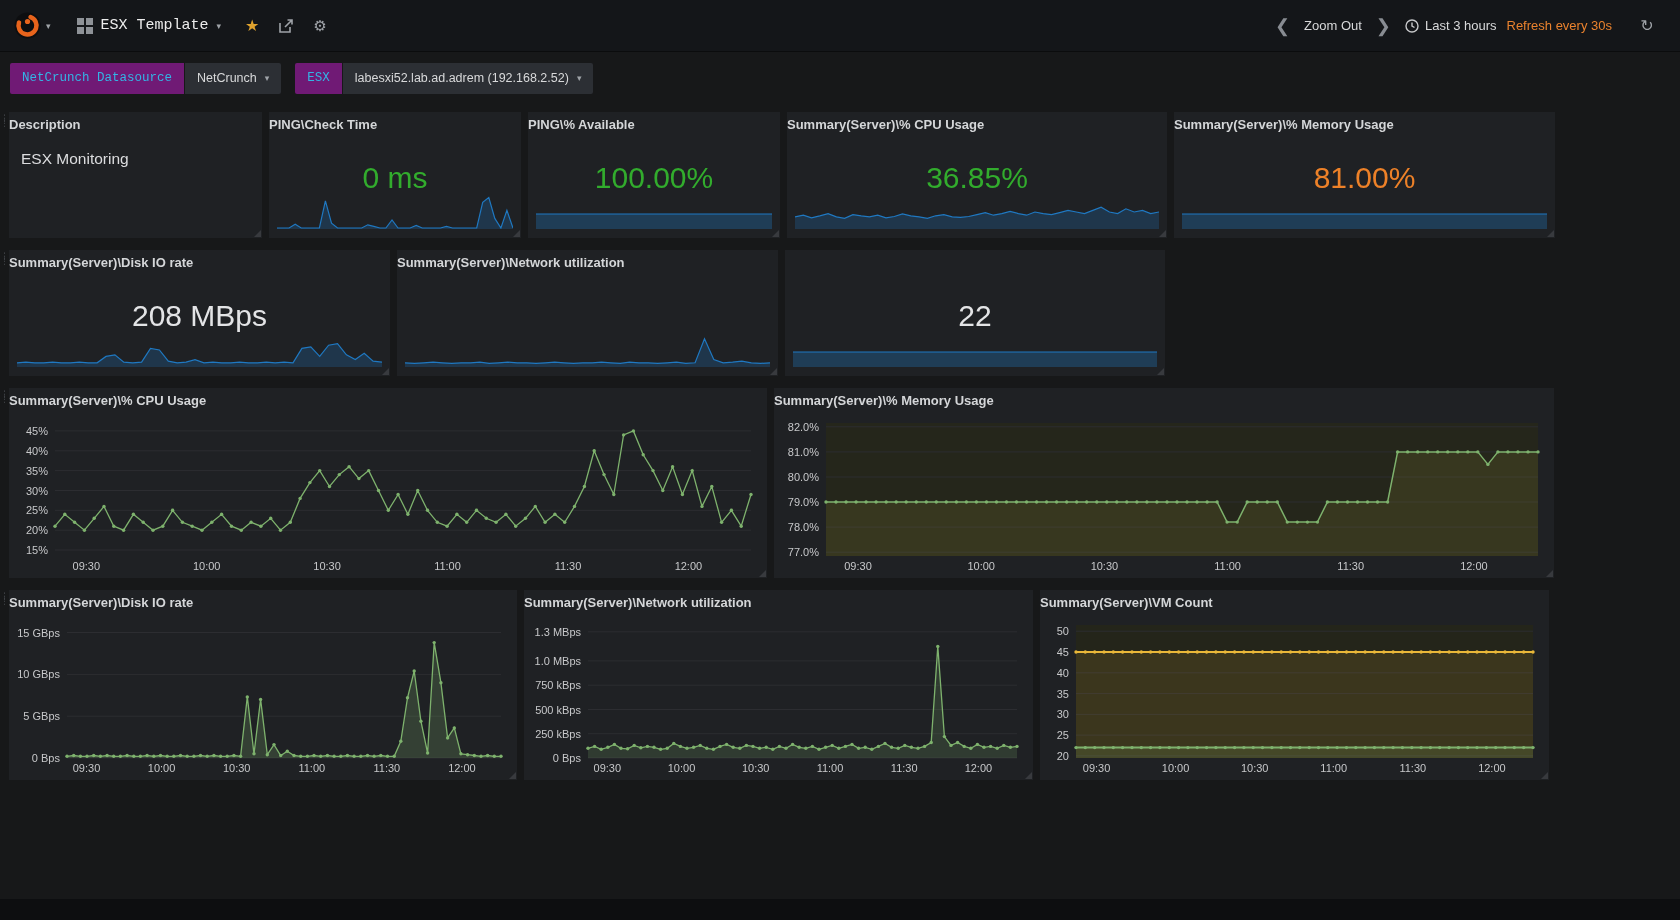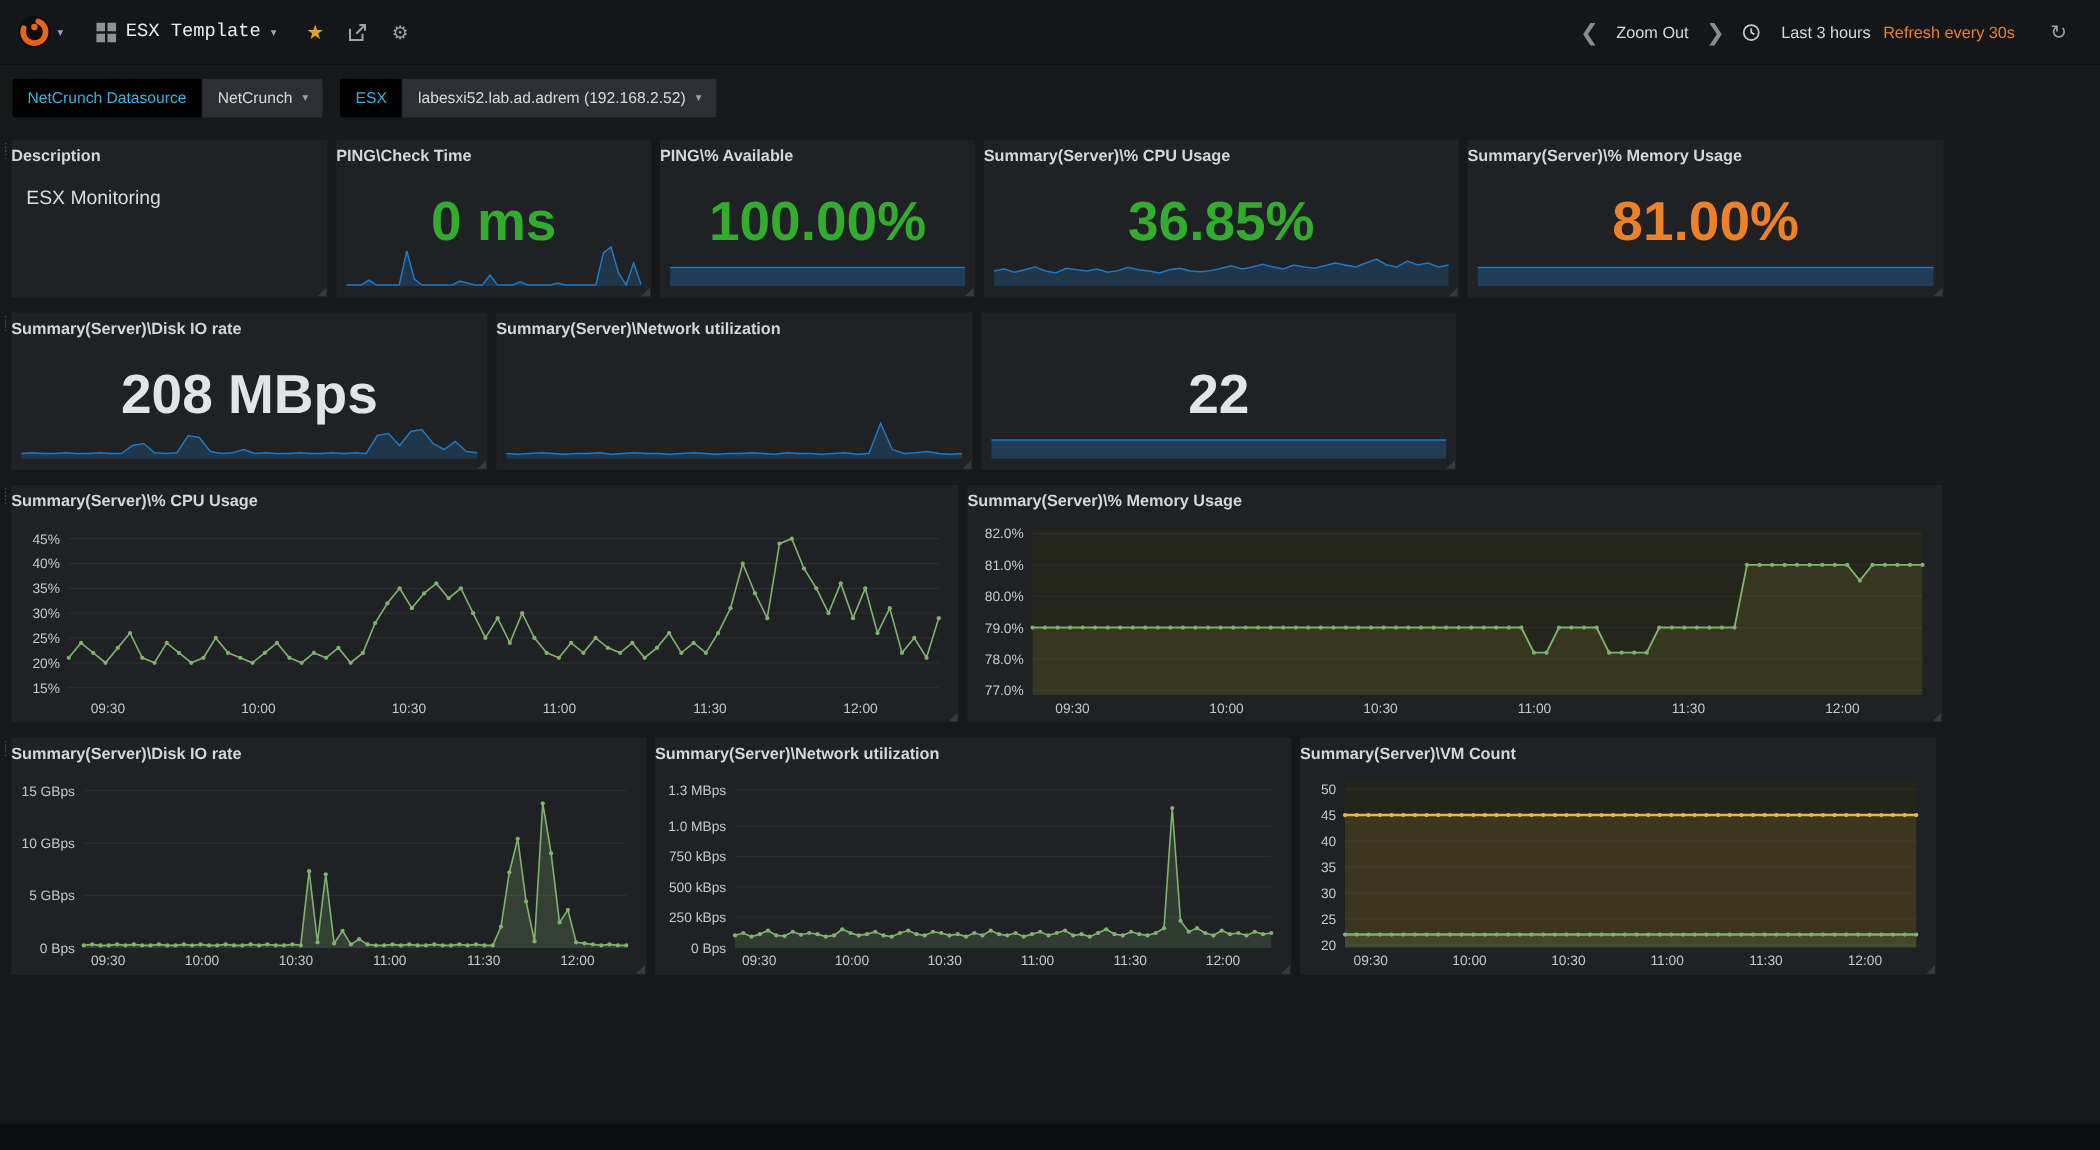--- a/index.html
+++ b/index.html
@@ -12,44 +12,44 @@
   .logo-btn{display:flex;align-items:center;gap:5px;padding:0 12px 0 14px;height:100%;cursor:pointer;}
   .dash-picker{display:flex;align-items:center;gap:8px;padding:0 14px;height:100%;cursor:pointer;}
   .dash-title{font-size:15px;color:#ececec;font-family:Liberation Mono, monospace;}
   .caret{font-size:9px;color:#9fa3a8;}
   .nav-icon{display:inline-flex;align-items:center;justify-content:center;width:34px;height:52px;
     cursor:pointer;color:#9fa3a8;font-size:15px;}
   .nav-icon.star{color:#e0a32e;font-size:16px;}
   .nav-right{display:flex;align-items:center;gap:10px;font-size:13px;color:#d8d9da;}
   .chev{color:#888c92;font-size:18px;line-height:1;cursor:pointer;padding:0 4px;}
   .zoom-out{cursor:pointer;}
-  .time-picker{display:flex;align-items:center;gap:17px;cursor:pointer;}
+  .time-picker{display:flex;align-items:center;gap:6px;cursor:pointer;}
   .refresh-label{color:#e9822e;cursor:pointer;}
   .nav-icon.refresh{font-size:16px;margin-left:8px;}
   
   .submenu{height:52px;display:flex;align-items:center;gap:14px;padding-left:10px;}
   .var-group{display:flex;align-items:stretch;height:31px;}
-  .var-label{background:#000000;color:#33b5e5;font-size:12.5px;display:flex;align-items:center;
-    padding:0 12px;border-radius:2px 0 0 2px;}
+  .var-label{background:#701a75;color:#33b5e5;font-size:12.5px;display:flex;align-items:center;
+    padding:0 12px;border-radius:2px 0 0 2px;font-family:Liberation Mono, monospace;}
   .var-value{background:#2c2f34;color:#d8d9da;font-size:12.5px;display:flex;align-items:center;
     gap:8px;padding:0 12px;border-radius:0 2px 2px 0;margin-left:1px;cursor:pointer;}
   
   .dash{padding:8px 0 0 9px;}
   .row{display:flex;gap:7px;margin-bottom:12px;position:relative;}
   .row-handle{position:absolute;left:-9px;top:4px;width:9px;color:#4a4d52;font-size:9px;
     line-height:5px;letter-spacing:-1px;cursor:grab;text-align:center;}
   .panel{position:relative;background:#1f2124;height:126px;overflow:hidden;}
   .panel.tall{height:190px;}
   .panel::after{content:"";position:absolute;right:1px;bottom:1px;
     border-left:7px solid transparent;border-bottom:7px solid #383a3e;}
   .panel-title{height:26px;line-height:26px;text-align:left;font-size:13px;font-weight:700;
     color:#d4d6d8;white-space:nowrap;overflow:hidden;cursor:pointer;}
   .desc-body{padding:12px 12px;font-size:15.5px;color:#dcdddf;}
   .stat-value{position:absolute;left:0;right:0;top:24px;bottom:18px;display:flex;
-    align-items:center;justify-content:center;font-size:44px;font-weight:700;}
+    align-items:center;justify-content:center;font-size:30px;font-weight:400;}
   .spark{position:absolute;left:8px;right:8px;bottom:9px;width:calc(100% - 16px);display:block;}
   .graphsvg{position:absolute;left:6px;right:6px;top:27px;bottom:4px;
     width:calc(100% - 12px);height:calc(100% - 31px);display:block;}
   .graphsvg text, .axis{fill:#c7c8ca;font-size:11px;font-family:"Liberation Sans",sans-serif;}
   .bottom-strip{position:fixed;left:0;right:0;bottom:0;height:21px;background:#0d0e10;}
 </style>
 </head>
 <body>
 
 <div class="navbar">

